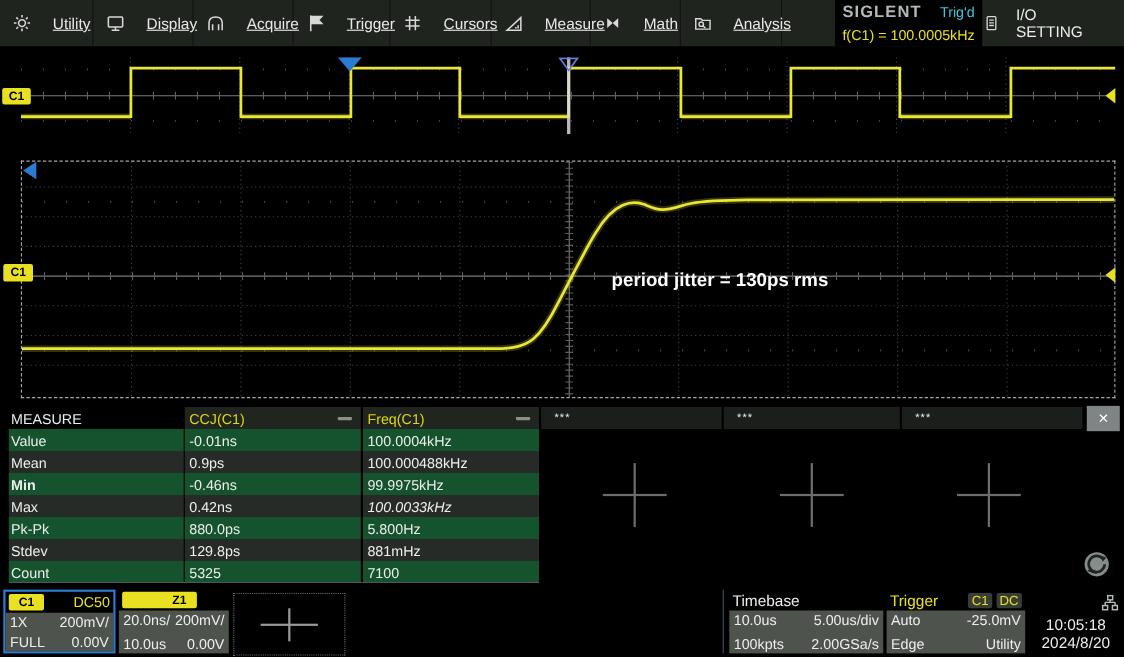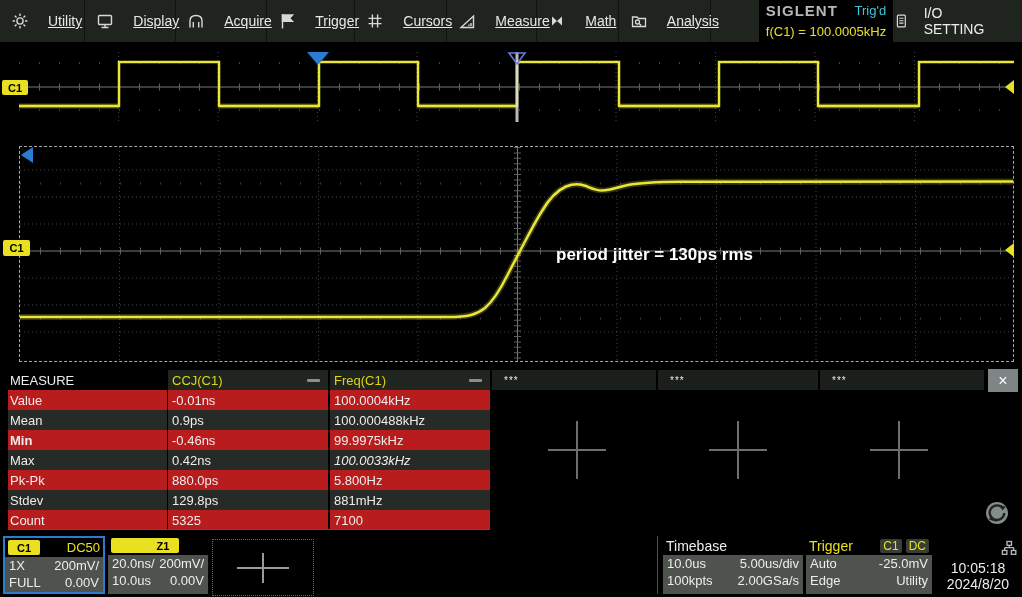--- a/index.html
+++ b/index.html
@@ -23,35 +23,35 @@
            display:flex;align-items:center;justify-content:center;}
   .arrow-left-yellow{width:0;height:0;border-top:7px solid transparent;border-bottom:7px solid transparent;
                      border-right:9px solid #e8e020;}
   .arrow-left-blue{width:0;height:0;border-top:8px solid transparent;border-bottom:8px solid transparent;
                    border-right:12px solid #2a7bd2;}
   
   .zoomwin{left:19px;top:146px;width:995px;height:216px;border:1px dashed #a8a8a8;box-sizing:border-box;}
   .annotation{font-size:17px;font-weight:bold;color:#fff;white-space:nowrap;}
   
   .m-cell{position:absolute;height:20px;display:flex;align-items:center;font-size:13px;box-sizing:border-box;}
-  .m-dark{background:#b91c1c;}
+  .m-dark{background:#14532d;}
   .m-light{background:#272b27;}
   .m-colhead{background:#21251f;color:#ddd612;gap:31px;}
   .m-stars{background:#1b1f1b;font-size:10px;letter-spacing:1px;}
   .minus-btn{margin-left:auto;margin-right:8px;width:13px;height:3px;background:#8a8f8a;border-radius:1px;}
   .plus-big{position:absolute;width:58px;height:58px;}
   .plus-big span{position:absolute;background:#6e6e6e;}
   .plus-h{left:0;top:28px;width:58px;height:2px;}
   .plus-v{left:28px;top:0;width:2px;height:58px;}
   .close-btn{left:988px;top:369px;width:30px;height:23px;background:#7f8585;display:flex;
              align-items:center;justify-content:center;color:#fff;font-size:16px;}
   
   .bbox{position:absolute;box-sizing:border-box;display:flex;flex-direction:column;font-size:13px;}
   .bbox-head{height:19px;display:flex;align-items:center;padding:0 3px;gap:4px;}
-  .bbox-body{flex:1;background:#4e534e;display:flex;flex-direction:column;justify-content:flex-start;
+  .bbox-body{flex:1;background:#4e534e;display:flex;flex-direction:column;justify-content:space-between;
              padding:0 4px;}
   .brow{display:flex;justify-content:space-between;line-height:17px;white-space:nowrap;}
   .yellow{color:#e8e020;}
   .tiny-badge{background:#383d38;color:#e8e020;font-size:12px;padding:0 3px;border-radius:2px;}
   .addbox{left:212px;top:539px;width:100px;height:55px;border:1px dotted #6a6a6a;}
   .addbox span{position:absolute;background:#9a9a9a;}
   .clock{left:934px;top:536px;width:88px;height:58px;text-align:center;font-size:14px;}
   svg{display:block;}
 </style>
 </head>

